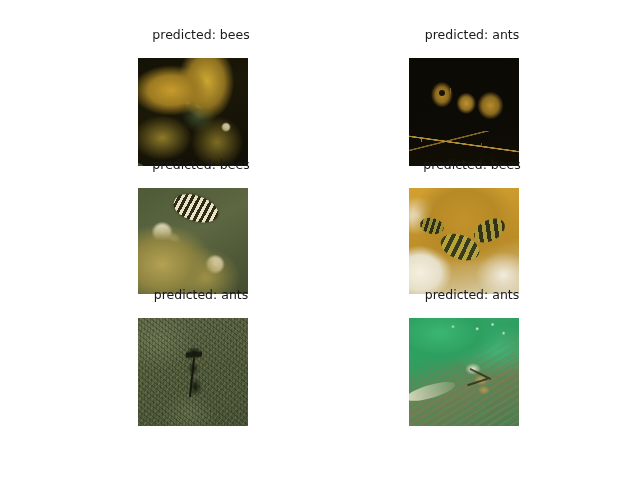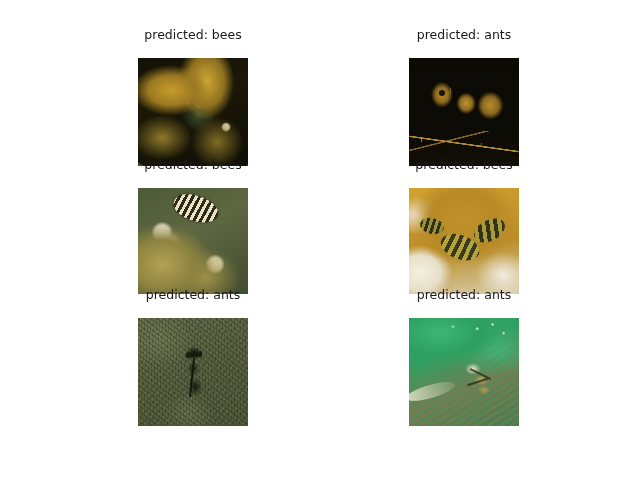--- a/index.html
+++ b/index.html
@@ -14,20 +14,21 @@
     overflow: hidden;
   }
   #figure {
     position: relative;
     width: 640px;
     height: 480px;
     background: #ffffff;
   }
   .subplot {
     position: absolute;
+    padding-left: 16px;
   }
   .subplot-title {
     position: absolute;
     left: 50%;
     transform: translateX(-50%);
     white-space: nowrap;
     font-size: 12.5px;
     color: #1a1a1a;
     font-family: "DejaVu Sans", sans-serif;
     line-height: 14px;

